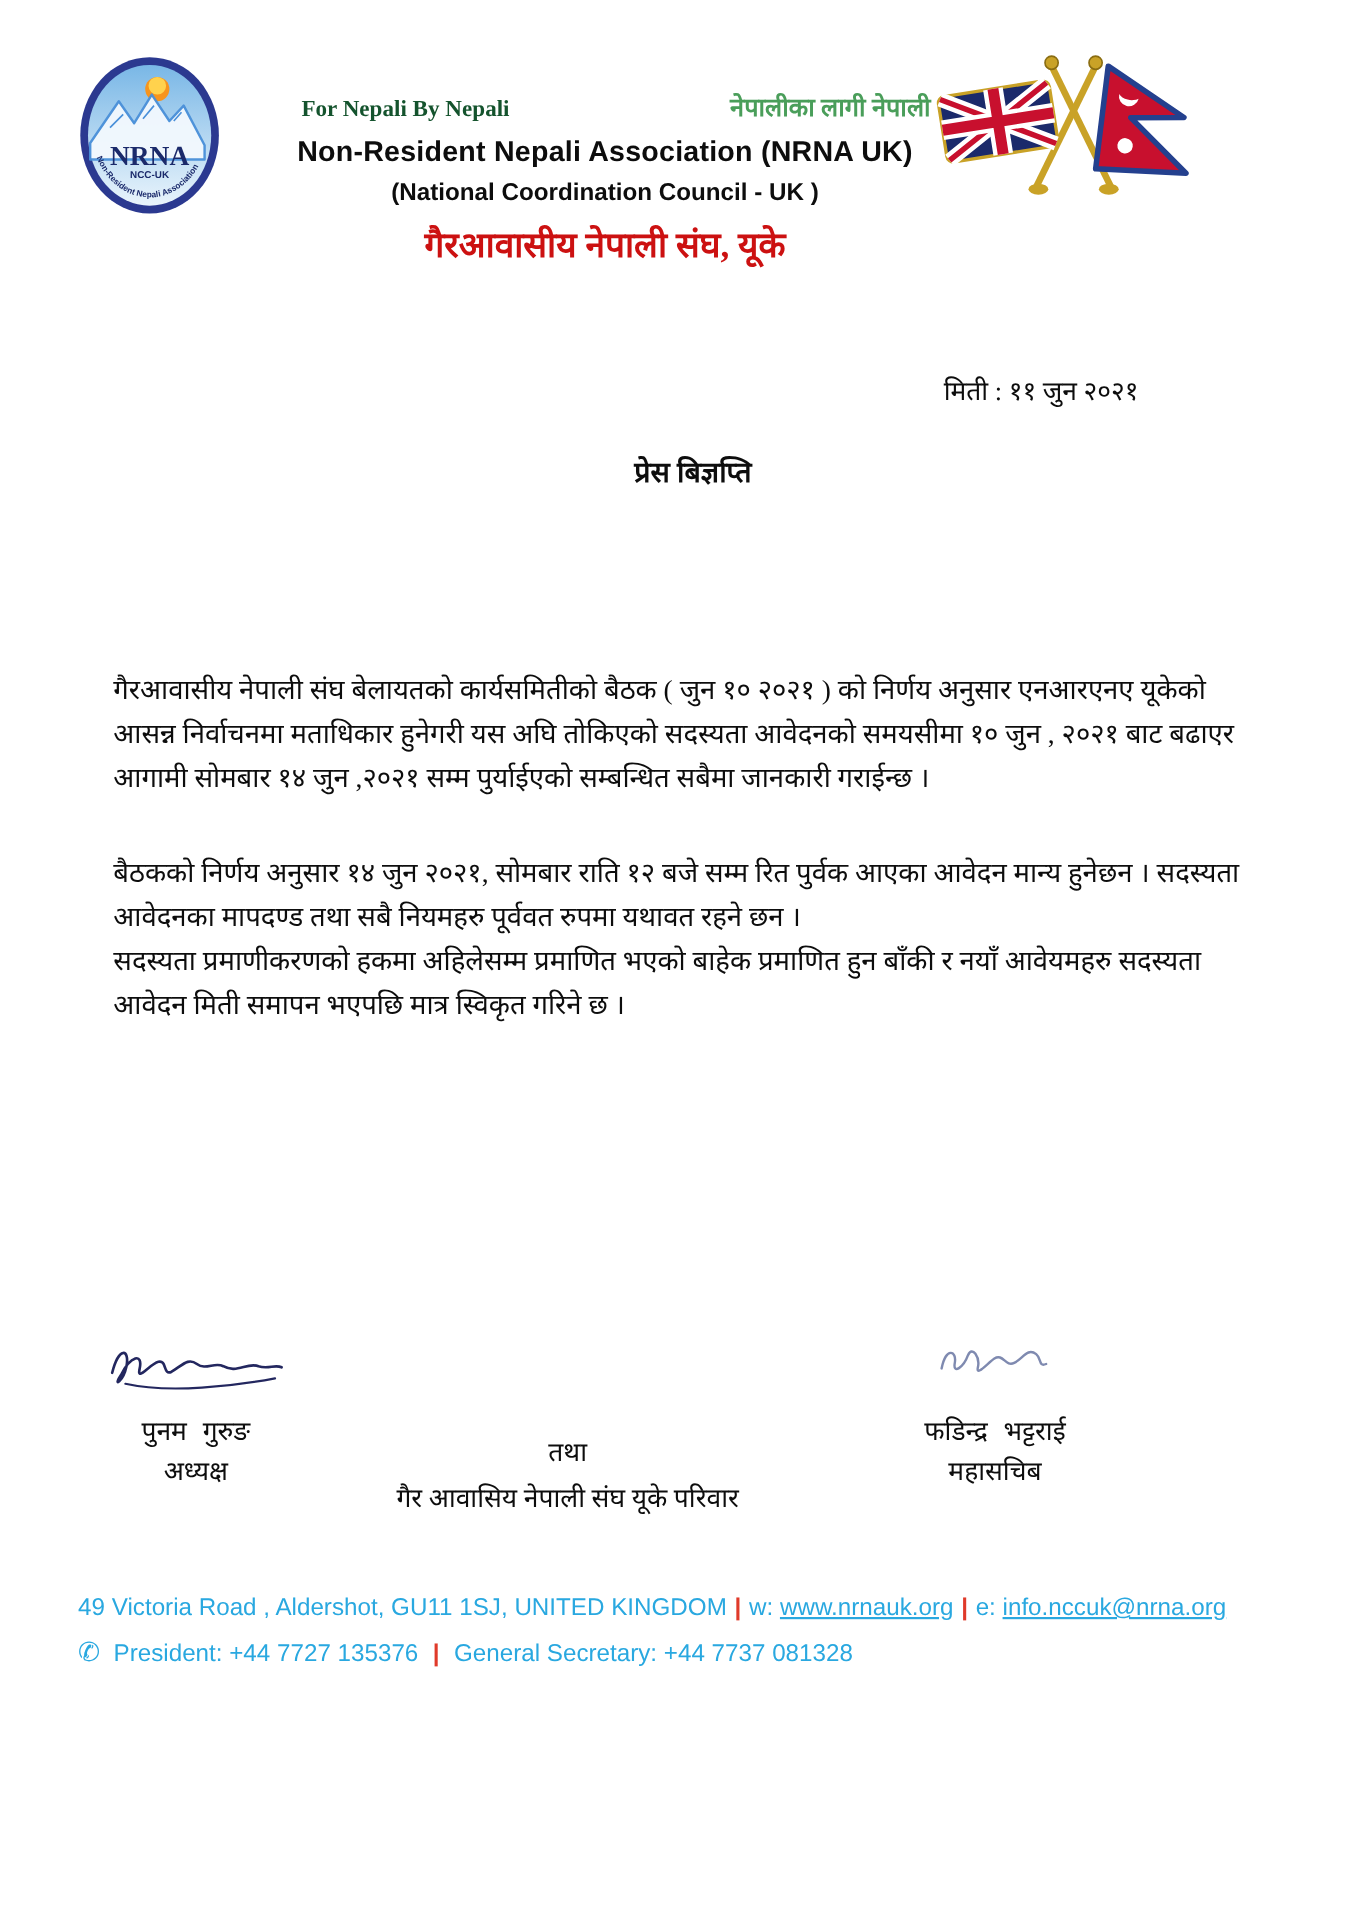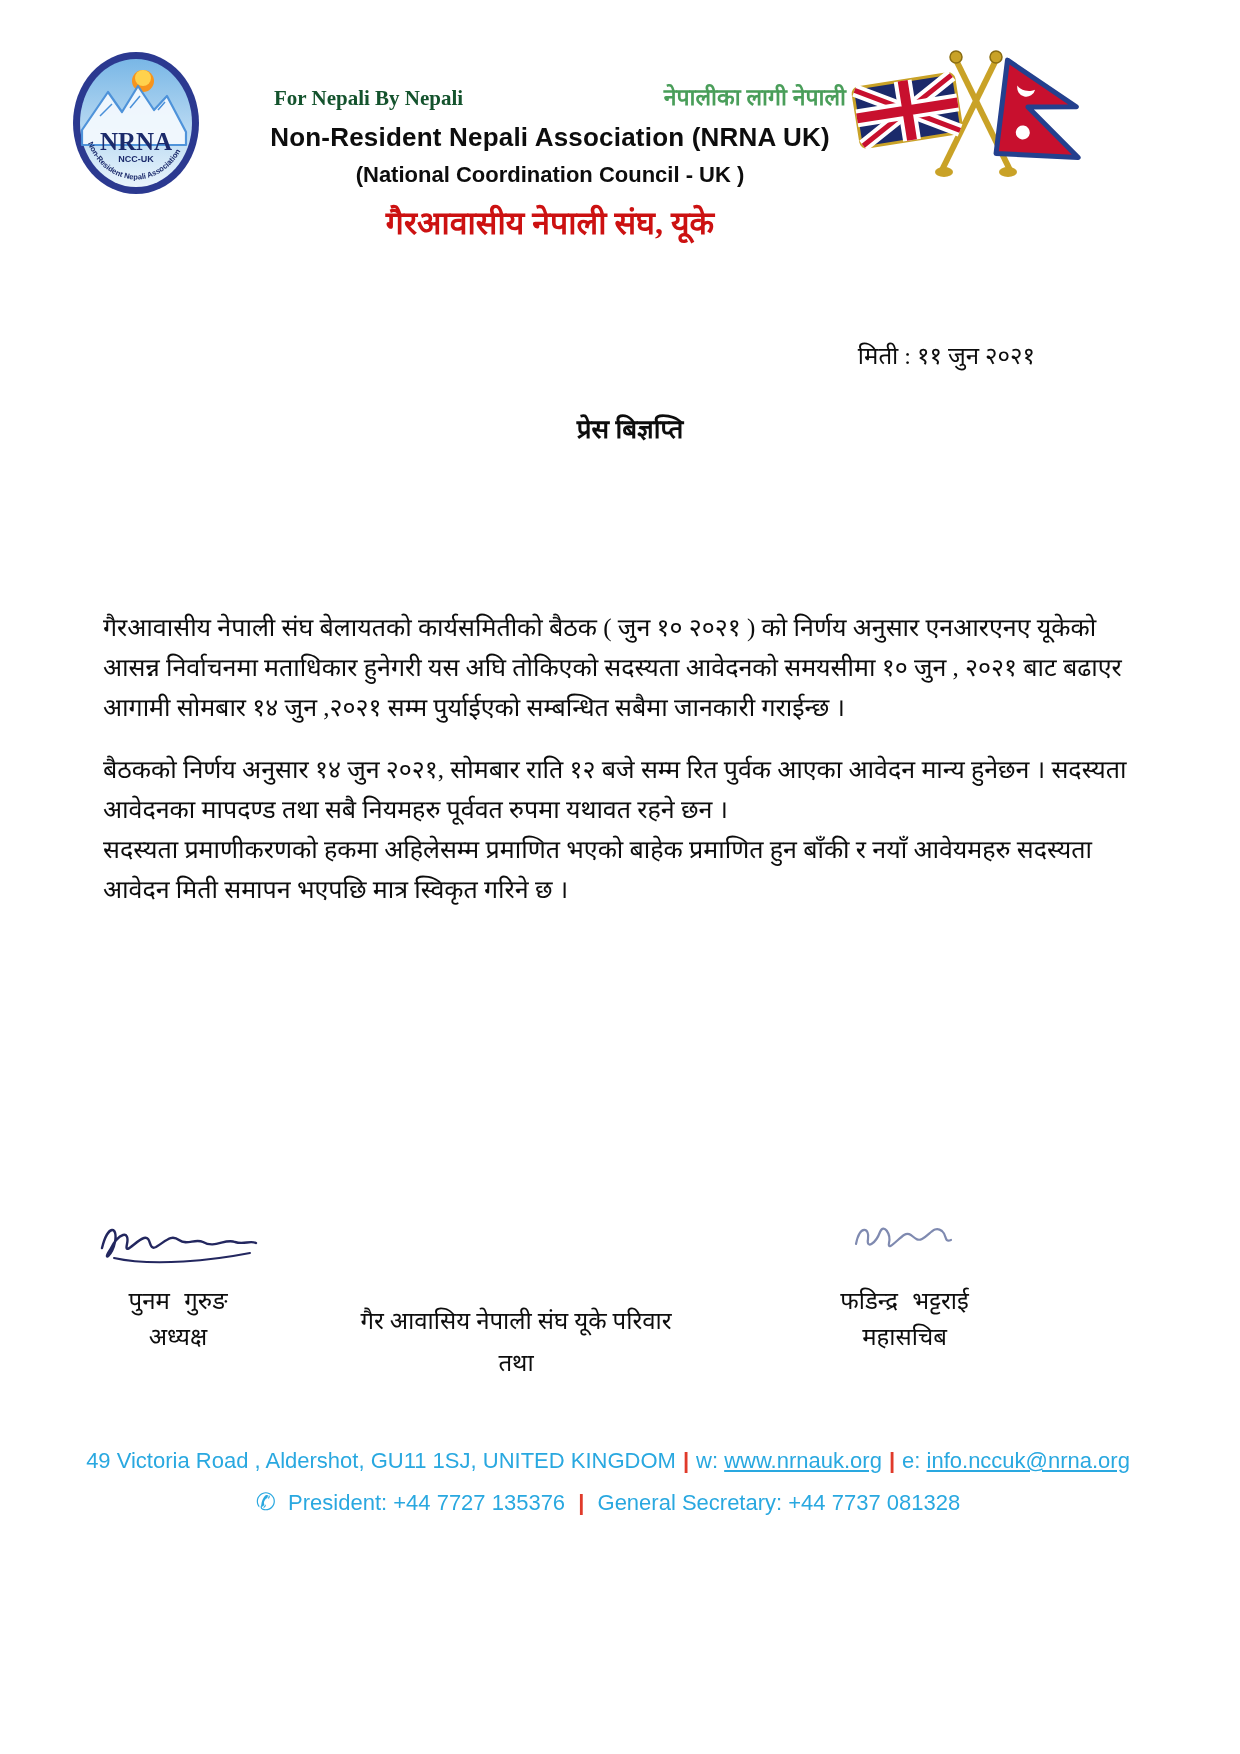--- a/index.html
+++ b/index.html
@@ -25,34 +25,34 @@
   .org-en { margin-top:10px; font-family:"Liberation Sans", sans-serif; font-weight:bold; font-size:26px; color:#0d0d0d; letter-spacing:0.2px; }
   .org-council { margin-top:9px; font-family:"Liberation Sans", sans-serif; font-weight:bold; font-size:22px; color:#0d0d0d; }
   .org-np { margin-top:12px; color:#cc1111; font-weight:bold; font-size:32px; }
 
   
   .date-line { position:absolute; top:338px; right:205px; font-size:24px; color:#0d0d0d; }
   .doc-title { position:absolute; top:410px; left:10px; width:100%; text-align:center; font-size:26px; font-weight:bold; color:#0d0d0d; }
 
   
   .body-text { position:absolute; left:103px; top:608px; width:1035px; font-size:25px; line-height:40px; color:#0d0d0d; }
-  .body-text p.p1 { margin-bottom:22px;font-family:Liberation Serif, serif; }
+  .body-text p.p1 { margin-bottom:47px;font-family:Liberation Serif, serif; }
   .body-text p { margin:0; text-align:left; }
 
   
   .sig-left  { position:absolute; left:88px;  top:1212px; width:180px; text-align:center; }
   .sig-right { position:absolute; left:812px; top:1212px; width:185px; text-align:center; }
   .sig-name  { font-size:24px; line-height:34px; color:#0d0d0d;font-family:Liberation Mono, monospace; }
   .sig-role  { font-size:24px; line-height:34px; color:#0d0d0d; }
   .sig-img-left  { width:172px; height:62px; margin-bottom:8px; }
   .sig-img-right { width:110px; height:48px; margin-bottom:22px; }
   .sig-center { position:absolute; left:330px; top:1300px; width:372px; text-align:center; font-size:24px; line-height:42px; color:#0d0d0d; }
 
   
-  .footer { position:absolute; left:48px; top:1448px; width:1120px; text-align:center;
+  .footer { position:absolute; left:71px; top:1448px; width:1120px; text-align:left;
             font-family:"Liberation Sans", sans-serif; color:#29a8e0; }
   .footer-line1 { font-size:22px; }
   .footer-line2 { font-size:22px; margin-top:14px; }
   .footer .sep { color:#e03a2a; font-weight:bold; padding:0 7px; }
   .footer a { color:#29a8e0; text-decoration:underline; cursor:pointer; }
   .footer .phone-icon { font-size:24px; padding-right:6px; }
 </style>
 </head>
 <body>
 
@@ -133,22 +133,22 @@
   <div class="sig-left">
     <svg class="sig-img-left" viewBox="0 0 172 62">
       <path d="M10,36 C16,12 26,14 23,30 C20,44 10,50 18,38 C27,20 38,18 35,32 C32,45 44,28 52,26 C60,24 56,39 64,35 C74,29 79,22 87,28 C95,34 103,26 111,30 C123,37 133,26 143,30 C152,33 158,28 164,31" fill="none" stroke="#23275f" stroke-width="2.4" stroke-linecap="round"></path>
       <path d="M22,46 C62,55 122,48 158,41" fill="none" stroke="#23275f" stroke-width="2" stroke-linecap="round"></path>
     </svg>
     <div class="sig-name">पुनम गुरुङ</div>
     <div class="sig-role">अध्यक्ष</div>
   </div>
 
   <div class="sig-center">
+    <div>तथा</div>
     <div>गैर आवासिय नेपाली संघ  यूके परिवार</div>
-    <div>तथा</div>
   </div>
 
   <div class="sig-right">
     <svg class="sig-img-right" viewBox="0 0 110 48">
       <path d="M6,32 C10,12 20,16 18,27 C16,38 26,31 30,20 C34,11 41,22 39,31 C37,40 48,27 54,23 C62,18 64,31 72,27 C80,23 84,13 92,19 C97,23 94,31 101,28" fill="none" stroke="#7f8ab0" stroke-width="2.2" stroke-linecap="round"></path>
     </svg>
     <div class="sig-name">फडिन्द्र भट्टराई</div>
     <div class="sig-role">महासचिब</div>
   </div>
 

